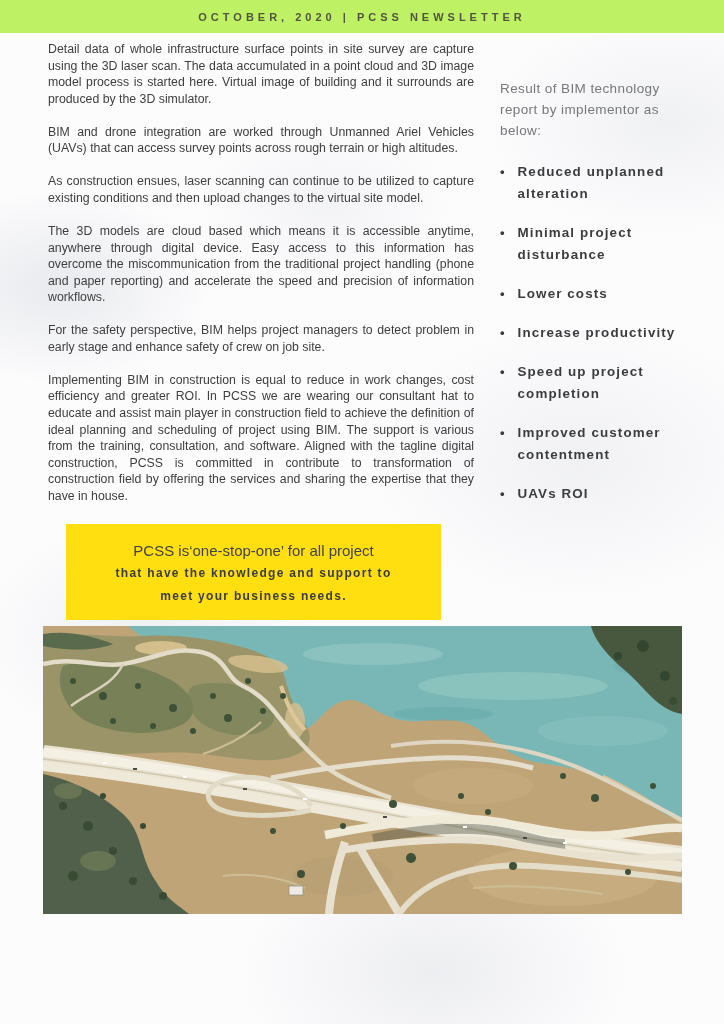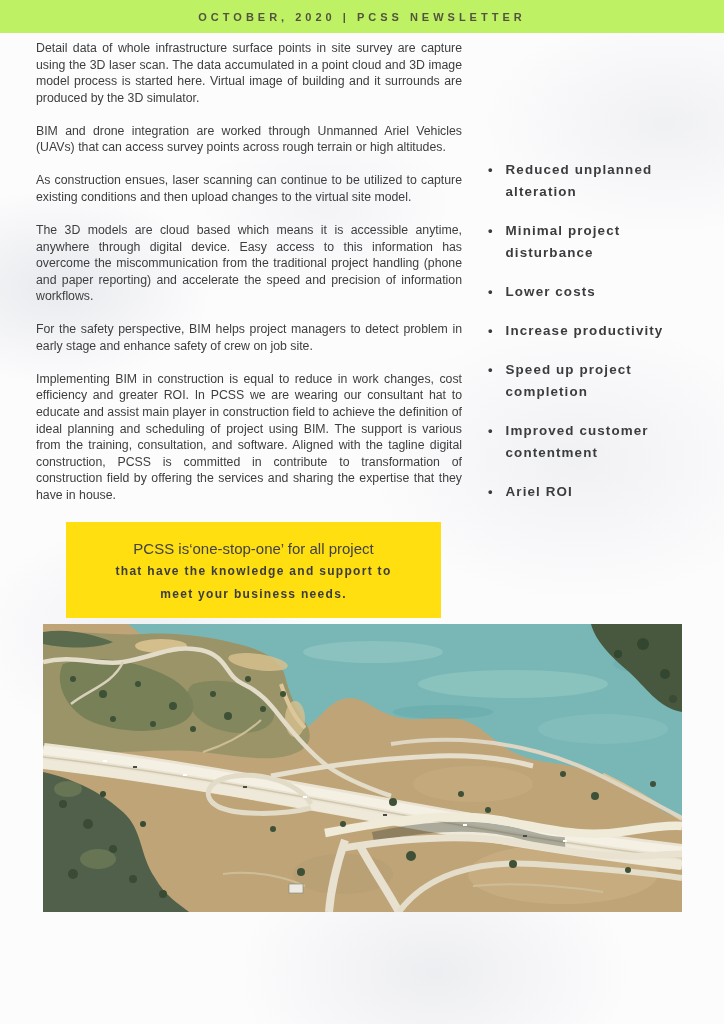--- a/index.html
+++ b/index.html
@@ -21,21 +21,21 @@
   .masthead{
     height:33px; background:#bef264;
     display:flex; align-items:center; justify-content:center;
   }
   .masthead span{
     font-size:11px; font-weight:700; letter-spacing:4px;
     color:#53543f; white-space:nowrap;
   }
 
   
-  .content{ display:flex; align-items:flex-end; padding:7px 24px 0 36px; }
+  .content{ display:flex; align-items:center; padding:7px 24px 0 48px; }
   .article{ width:426px; flex:0 0 426px; }
   .article p{
     font-size:12.3px; line-height:16.6px; margin:0 0 16.4px;
     text-align:justify; color:#3e3e3e;
   }
   .aside{ width:214px; margin-left:26px; padding-top:38px; }
   .aside .side-heading{
     font-size:13.5px; line-height:21px; letter-spacing:.4px;
     color:#77787b; margin-bottom:20px;
   }
@@ -78,20 +78,21 @@
     <section class="article">
       <p>Detail data of whole infrastructure surface points in site survey are capture using the 3D laser scan. The data accumulated in a point cloud and 3D image model process is started here. Virtual image of building and it surrounds are produced by the 3D simulator.</p>
       <p>BIM and drone integration are worked through Unmanned Ariel Vehicles (UAVs) that can access survey points across rough terrain or high altitudes.</p>
       <p>As construction ensues, laser scanning can continue to be utilized to capture existing conditions and then upload changes to the virtual site model.</p>
       <p>The 3D models are cloud based which means it is accessible anytime, anywhere through digital device. Easy access to this information has overcome the miscommunication from the traditional project handling (phone and paper reporting) and accelerate the speed and precision of information workflows.</p>
       <p>For the safety perspective, BIM helps project managers to detect problem in early stage and enhance safety of crew on job site.</p>
       <p>Implementing BIM in construction is equal to reduce in work changes, cost efficiency and greater ROI. In PCSS we are wearing our consultant hat to educate and assist main player in construction field to achieve the definition of ideal planning and scheduling of project using BIM. The support is various from the training, consultation, and software. Aligned with the tagline digital construction, PCSS is committed in contribute to transformation of construction field by offering the services and sharing the expertise that they have in house.</p>
     </section>
 
     <aside class="aside">
+      <p class="side-heading">Result of BIM technology report by implementor as below:</p>
       <ul class="benefits">
         <li>
           <span class="dot">•</span>
           <span>Reduced unplanned alteration</span>
         </li>
         <li>
           <span class="dot">•</span>
           <span>Minimal project disturbance</span>
         </li>
         <li>
@@ -105,21 +106,21 @@
         <li>
           <span class="dot">•</span>
           <span>Speed up project completion</span>
         </li>
         <li>
           <span class="dot">•</span>
           <span>Improved customer contentment</span>
         </li>
         <li>
           <span class="dot">•</span>
-          <span>Ariel ROI</span>
+          <span>UAVs ROI</span>
         </li>
       </ul>
     </aside>
   </div>
 
   <div class="callout">
     <div class="q1">PCSS is‘one-stop-one’ for all project</div>
     <div class="q2">that have the knowledge and support to</div>
     <div class="q2">meet your business needs.</div>
   </div>

